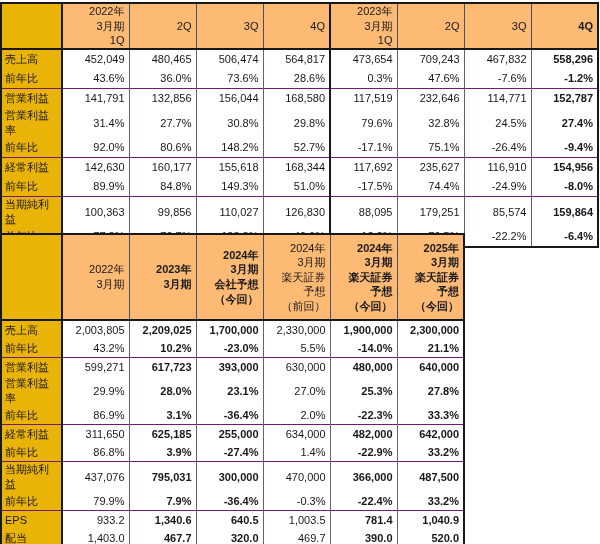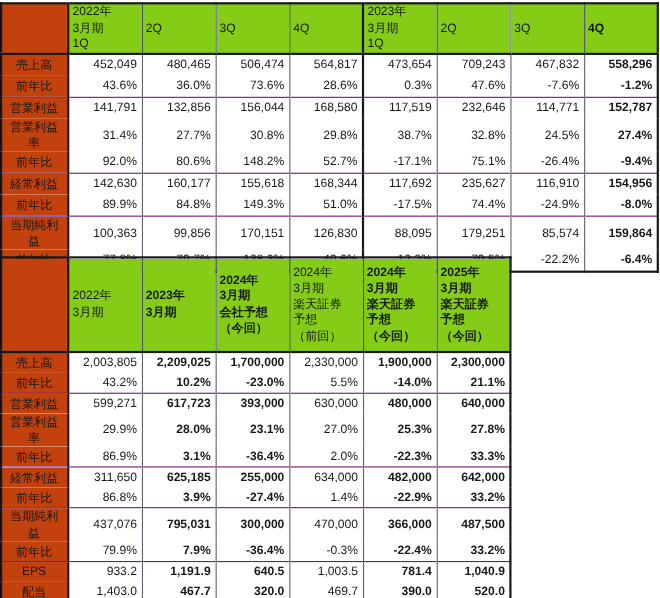--- a/index.html
+++ b/index.html
@@ -23,35 +23,35 @@
 
   th, td {
     font-size: 11px;
     font-weight: normal;
     overflow: hidden;
     padding: 0 4px 0 3px;
   }
 
   
   th.hdr {
-    background: #84cc16;
-    text-align: left;
+    background: #fdba74;
+    text-align: right;
     vertical-align: middle;
     white-space: pre-line;
     line-height: 1.32;
     border-left: 1px solid #455060;
     border-bottom: 2px solid #17181c;
   }
   #t1 th.hdr { height: 43px; }
   #t2 th.hdr { height: 84px; }
 
   
   th.lbl {
-    background: #c2410c;
-    text-align: center;
+    background: #eab308;
+    text-align: left;
     border-right: 2px solid #17181c;
   }
 
   
   td.val {
     text-align: right;
     background: #ffffff;
     border-left: 1px solid #5a6474;
   }
 
@@ -129,21 +129,21 @@
           <td class="val">232,646</td>
           <td class="val">114,771</td>
           <td class="val bold">152,787</td>
         </tr>
         <tr>
           <th class="lbl">営業利益率</th>
           <td class="val">31.4%</td>
           <td class="val">27.7%</td>
           <td class="val">30.8%</td>
           <td class="val">29.8%</td>
-          <td class="val thickL">38.7%</td>
+          <td class="val thickL">79.6%</td>
           <td class="val">32.8%</td>
           <td class="val">24.5%</td>
           <td class="val bold">27.4%</td>
         </tr>
         <tr>
           <th class="lbl">前年比</th>
           <td class="val">92.0%</td>
           <td class="val">80.6%</td>
           <td class="val">148.2%</td>
           <td class="val">52.7%</td>
@@ -171,21 +171,21 @@
           <td class="val">51.0%</td>
           <td class="val thickL">-17.5%</td>
           <td class="val">74.4%</td>
           <td class="val">-24.9%</td>
           <td class="val bold">-8.0%</td>
         </tr>
         <tr class="grp">
           <th class="lbl">当期純利益</th>
           <td class="val">100,363</td>
           <td class="val">99,856</td>
-          <td class="val">170,151</td>
+          <td class="val">110,027</td>
           <td class="val">126,830</td>
           <td class="val thickL">88,095</td>
           <td class="val">179,251</td>
           <td class="val">85,574</td>
           <td class="val bold">159,864</td>
         </tr>
         <tr>
           <th class="lbl">前年比</th>
           <td class="val">77.8%</td>
           <td class="val">79.7%</td>
@@ -315,21 +315,21 @@
           <td class="val">79.9%</td>
           <td class="val bold">7.9%</td>
           <td class="val bold">-36.4%</td>
           <td class="val">-0.3%</td>
           <td class="val bold">-22.4%</td>
           <td class="val bold">33.2%</td>
         </tr>
         <tr class="grp">
           <th class="lbl">EPS</th>
           <td class="val">933.2</td>
-          <td class="val bold">1,191.9</td>
+          <td class="val bold">1,340.6</td>
           <td class="val bold">640.5</td>
           <td class="val">1,003.5</td>
           <td class="val bold">781.4</td>
           <td class="val bold">1,040.9</td>
         </tr>
         <tr>
           <th class="lbl">配当</th>
           <td class="val">1,403.0</td>
           <td class="val bold">467.7</td>
           <td class="val bold">320.0</td>

